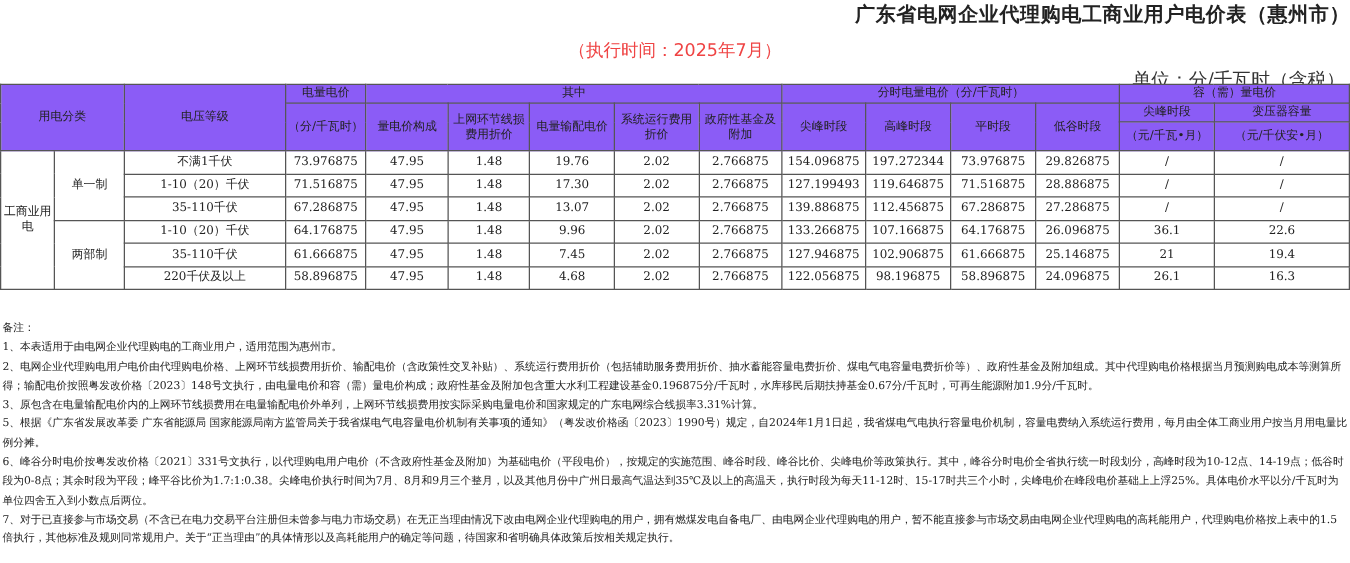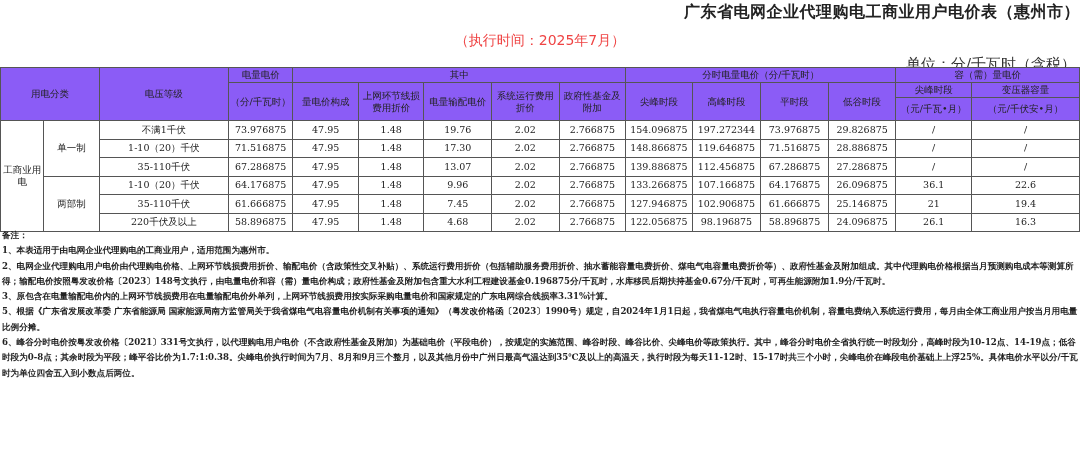--- a/index.html
+++ b/index.html
@@ -8,21 +8,21 @@
   .subtitle { position:absolute; top:32px; left:0; width:1080px; text-align:center; font-family:"DejaVu Sans","Liberation Sans",sans-serif; font-size:14px; color:#ef4444; }
   .unit { position:absolute; top:55px; right:4px; font-size:15px; color:#333;margin-left:48px; }
   table.price { position:absolute; top:67px; left:0; width:1080px; border-collapse:collapse; table-layout:fixed; font-size:9.5px; }
   table.price td, table.price th { border:1px solid #555; text-align:center; vertical-align:middle; padding:0 1px; font-weight:normal; line-height:12px; color:#222; }
   table.price th { background:#8b5cf6; }
   table.price tr.h1 th { height:14px; }
   table.price tr.h2 th { height:14px; }
   table.price tr.h3 th { height:22px; }
   table.price tr.data td { height:17.5px; }
   table.price { border:1.5px solid #333; }
-  .notes { position:absolute; top:228px; left:2px; width:1076px; font-size:8.6px; line-height:15.3px; color:#222;font-weight:bold; }
+  .notes { position:absolute; top:256px; left:2px; width:1076px; font-size:8.6px; line-height:15.3px; color:#222; }
   .notes p { margin:0; }
 </style>
 </head>
 <body>
 
 <div class="title">广东省电网企业代理购电工商业用户电价表（惠州市）</div>
 <div class="subtitle">（执行时间：2025年7月）</div>
 <div class="unit">单位：分/千瓦时（含税）</div>
 
 <table class="price">
@@ -89,21 +89,21 @@
     <td>/</td>
   </tr>
   <tr class="data">
     <td>1-10（20）千伏</td>
     <td>71.516875</td>
     <td>47.95</td>
     <td>1.48</td>
     <td>17.30</td>
     <td>2.02</td>
     <td>2.766875</td>
-    <td>148.866875</td>
+    <td>127.199493</td>
     <td>119.646875</td>
     <td>71.516875</td>
     <td>28.886875</td>
     <td>/</td>
     <td>/</td>
   </tr>
   <tr class="data">
     <td>35-110千伏</td>
     <td>67.286875</td>
     <td>47.95</td>
@@ -168,13 +168,14 @@
 </tbody>
   </table>
 
 <div class="notes">
   <p>备注：</p>
   <p>1、本表适用于由电网企业代理购电的工商业用户，适用范围为惠州市。</p>
   <p>2、电网企业代理购电用户电价由代理购电价格、上网环节线损费用折价、输配电价（含政策性交叉补贴）、系统运行费用折价（包括辅助服务费用折价、抽水蓄能容量电费折价、煤电气电容量电费折价等）、政府性基金及附加组成。其中代理购电价格根据当月预测购电成本等测算所得；输配电价按照粤发改价格〔2023〕148号文执行，由电量电价和容（需）量电价构成；政府性基金及附加包含重大水利工程建设基金0.196875分/千瓦时，水库移民后期扶持基金0.67分/千瓦时，可再生能源附加1.9分/千瓦时。</p>
   <p>3、原包含在电量输配电价内的上网环节线损费用在电量输配电价外单列，上网环节线损费用按实际采购电量电价和国家规定的广东电网综合线损率3.31%计算。</p>
   <p>5、根据《广东省发展改革委 广东省能源局 国家能源局南方监管局关于我省煤电气电容量电价机制有关事项的通知》（粤发改价格函〔2023〕1990号）规定，自2024年1月1日起，我省煤电气电执行容量电价机制，容量电费纳入系统运行费用，每月由全体工商业用户按当月用电量比例分摊。</p>
   <p>6、峰谷分时电价按粤发改价格〔2021〕331号文执行，以代理购电用户电价（不含政府性基金及附加）为基础电价（平段电价），按规定的实施范围、峰谷时段、峰谷比价、尖峰电价等政策执行。其中，峰谷分时电价全省执行统一时段划分，高峰时段为10-12点、14-19点；低谷时段为0-8点；其余时段为平段；峰平谷比价为1.7:1:0.38。尖峰电价执行时间为7月、8月和9月三个整月，以及其他月份中广州日最高气温达到35℃及以上的高温天，执行时段为每天11-12时、15-17时共三个小时，尖峰电价在峰段电价基础上上浮25%。具体电价水平以分/千瓦时为单位四舍五入到小数点后两位。</p>
+  <p>7、对于已直接参与市场交易（不含已在电力交易平台注册但未曾参与电力市场交易）在无正当理由情况下改由电网企业代理购电的用户，拥有燃煤发电自备电厂、由电网企业代理购电的用户，暂不能直接参与市场交易由电网企业代理购电的高耗能用户，代理购电价格按上表中的1.5倍执行，其他标准及规则同常规用户。关于“正当理由”的具体情形以及高耗能用户的确定等问题，待国家和省明确具体政策后按相关规定执行。</p>
 </div>
 
 </body></html>

